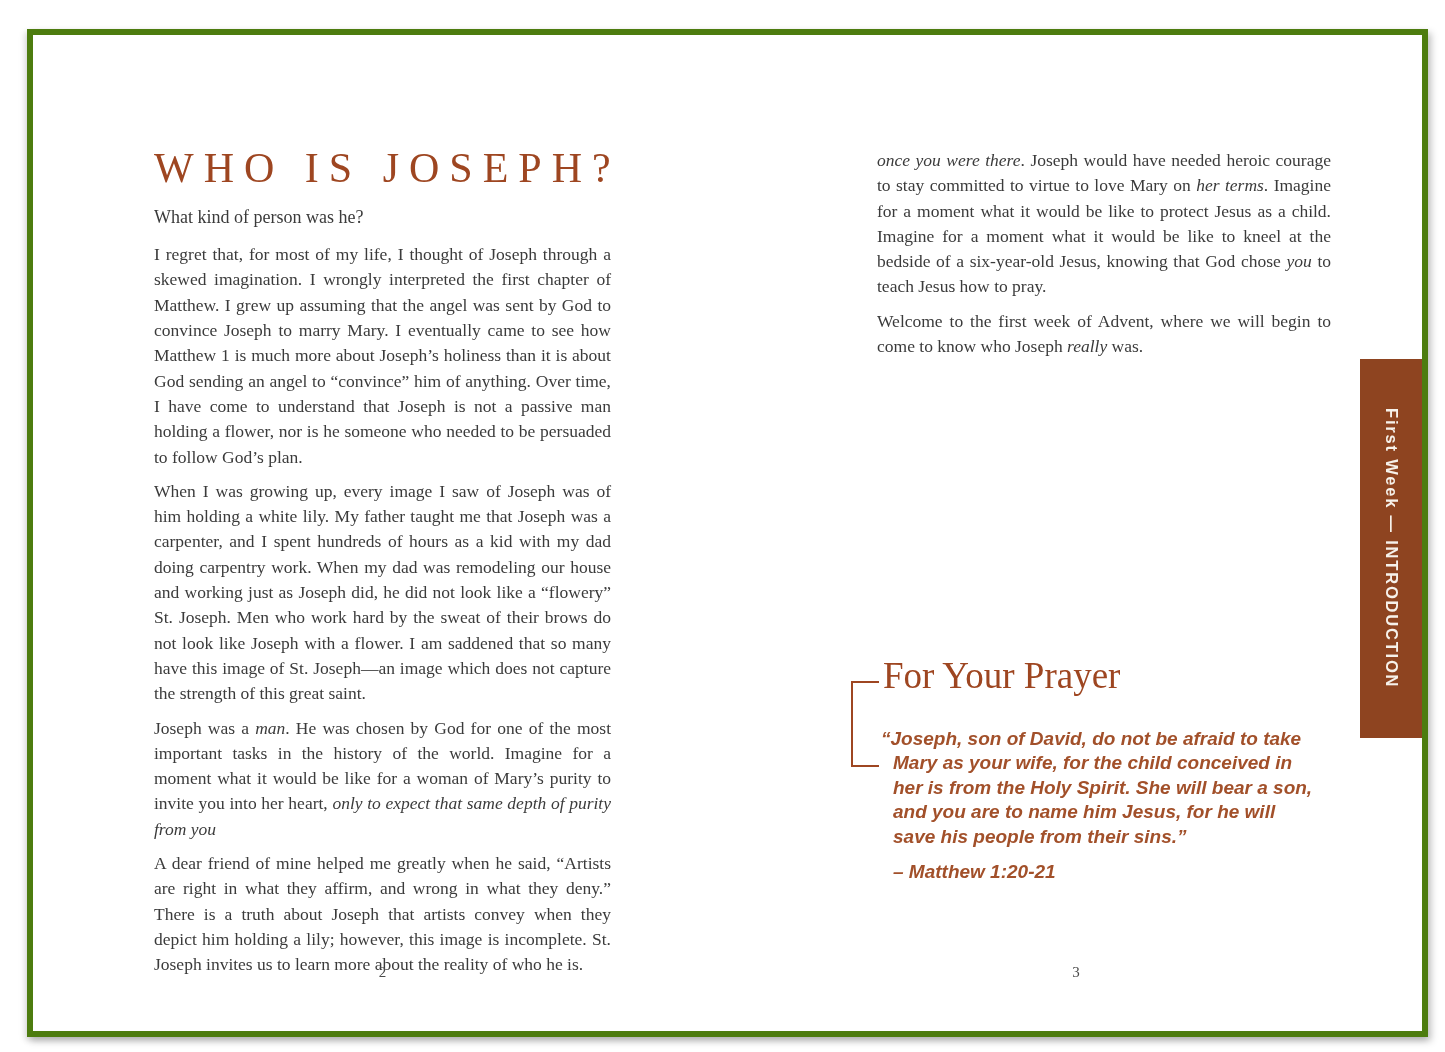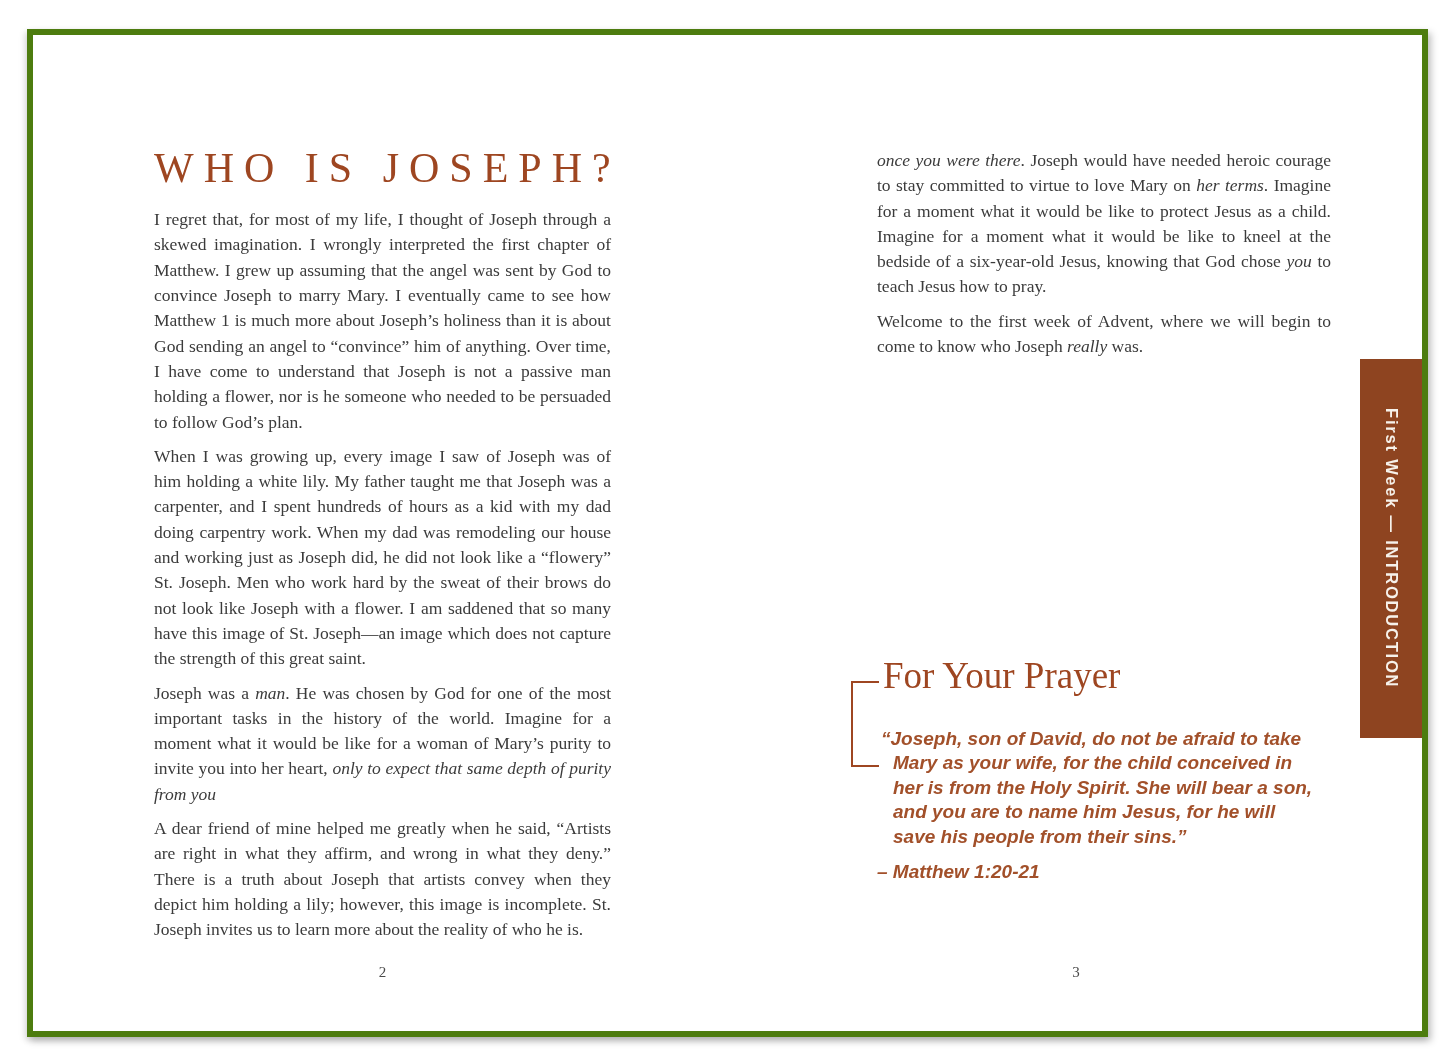--- a/index.html
+++ b/index.html
@@ -46,21 +46,21 @@
     font-size:37px;font-weight:400;color:#9e4621;line-height:1.15;
   }
   .prayer-quote{
     margin:29px 0 9px 32px;width:420px;
     font-family:"Liberation Sans", sans-serif;
     font-style:italic;font-weight:700;
     font-size:19px;line-height:24.5px;color:#a2502a;
     padding-left:12px;text-indent:-12px;
   }
   .prayer-attrib{
-    margin:12px 0 0 28px;
+    margin:12px 0 0 44px;
     font-family:"Liberation Sans", sans-serif;
     font-style:italic;font-weight:700;
     font-size:19px;color:#a2502a;
   }
   
   .side-tab{
     position:absolute;top:324px;right:0;width:62px;height:379px;
     background:#8e4420;
     display:flex;align-items:center;justify-content:center;
     writing-mode:vertical-rl;
@@ -76,20 +76,21 @@
   .pagenum.pn-left{left:121px;width:457px;}
   .pagenum.pn-right{left:816px;width:454px;}
 </style>
 </head>
 <body>
 
 <div class="page">
 
   <div class="left-col">
     <h1 class="page-title">WHO IS JOSEPH?</h1>
+    <p class="subtitle">What kind of person was he?</p>
     <p class="body-par"><span>I regret that, for most of my life, I thought of Joseph through a skewed imagination. I wrongly interpreted the first chapter of Matthew. I grew up assuming that the angel was sent by God to convince Joseph to marry Mary. I eventually came to see how Matthew 1 is much more about Joseph’s holiness than it is about God sending an angel to “convince” him of anything. Over time, I have come to understand that Joseph is not a passive man holding a flower, nor is he someone who needed to be persuaded to follow God’s plan.</span></p>
     <p class="body-par"><span>When I was growing up, every image I saw of Joseph was of him holding a white lily. My father taught me that Joseph was a carpenter, and I spent hundreds of hours as a kid with my dad doing carpentry work. When my dad was remodeling our house and working just as Joseph did, he did not look like a “flowery” St. Joseph. Men who work hard by the sweat of their brows do not look like Joseph with a flower. I am saddened that so many have this image of St. Joseph—an image which does not capture the strength of this great saint.</span></p>
     <p class="body-par"><span>Joseph was a </span><em>man</em><span>. He was chosen by God for one of the most important tasks in the history of the world. Imagine for a moment what it would be like for a woman of Mary’s purity to invite you into her heart, </span><em>only to expect that same depth of purity from you</em></p>
     <p class="body-par"><span>A dear friend of mine helped me greatly when he said, “Artists are right in what they affirm, and wrong in what they deny.” There is a truth about Joseph that artists convey when they depict him holding a lily; however, this image is incomplete. St. Joseph invites us to learn more about the reality of who he is.</span></p>
   </div>
 
   <div class="right-col">
     <p class="body-par"><em>once you were there</em><span>. Joseph would have needed heroic courage to stay committed to virtue to love Mary on </span><em>her terms</em><span>. Imagine for a moment what it would be like to protect Jesus as a child. Imagine for a moment what it would be like to kneel at the bedside of a six-year-old Jesus, knowing that God chose </span><em>you</em><span> to teach Jesus how to pray.</span></p>
     <p class="body-par"><span>Welcome to the first week of Advent, where we will begin to come to know who Joseph </span><em>really</em><span> was.</span></p>
   </div>

